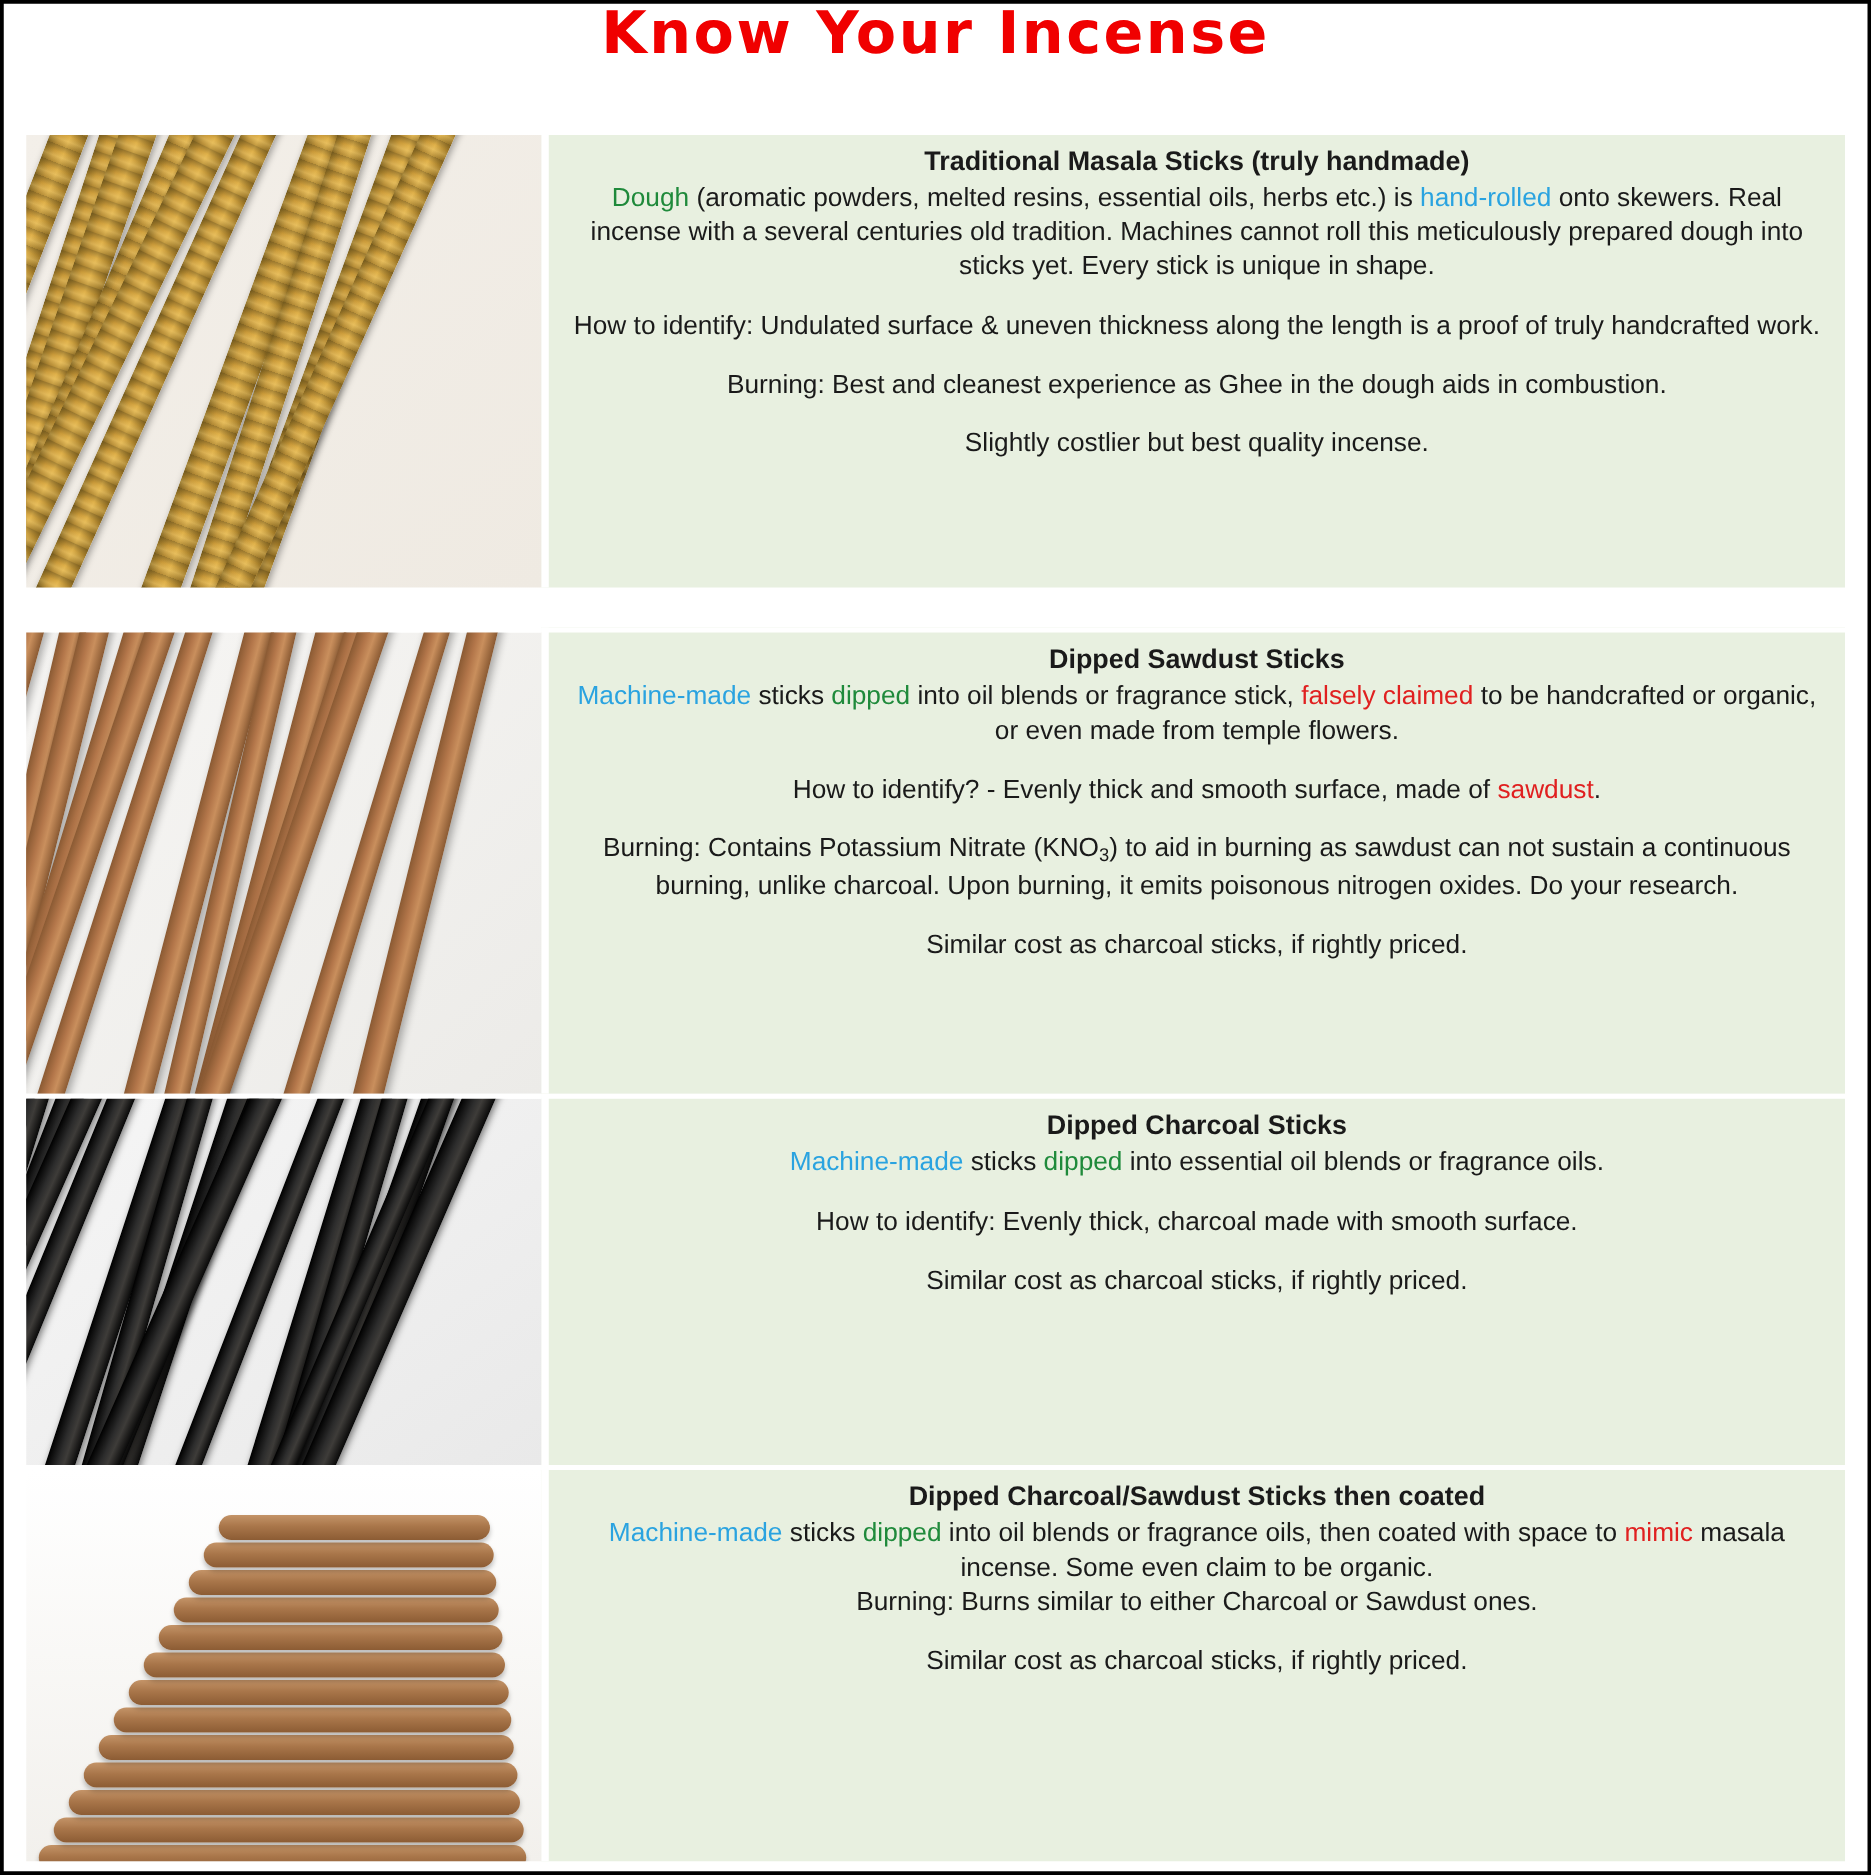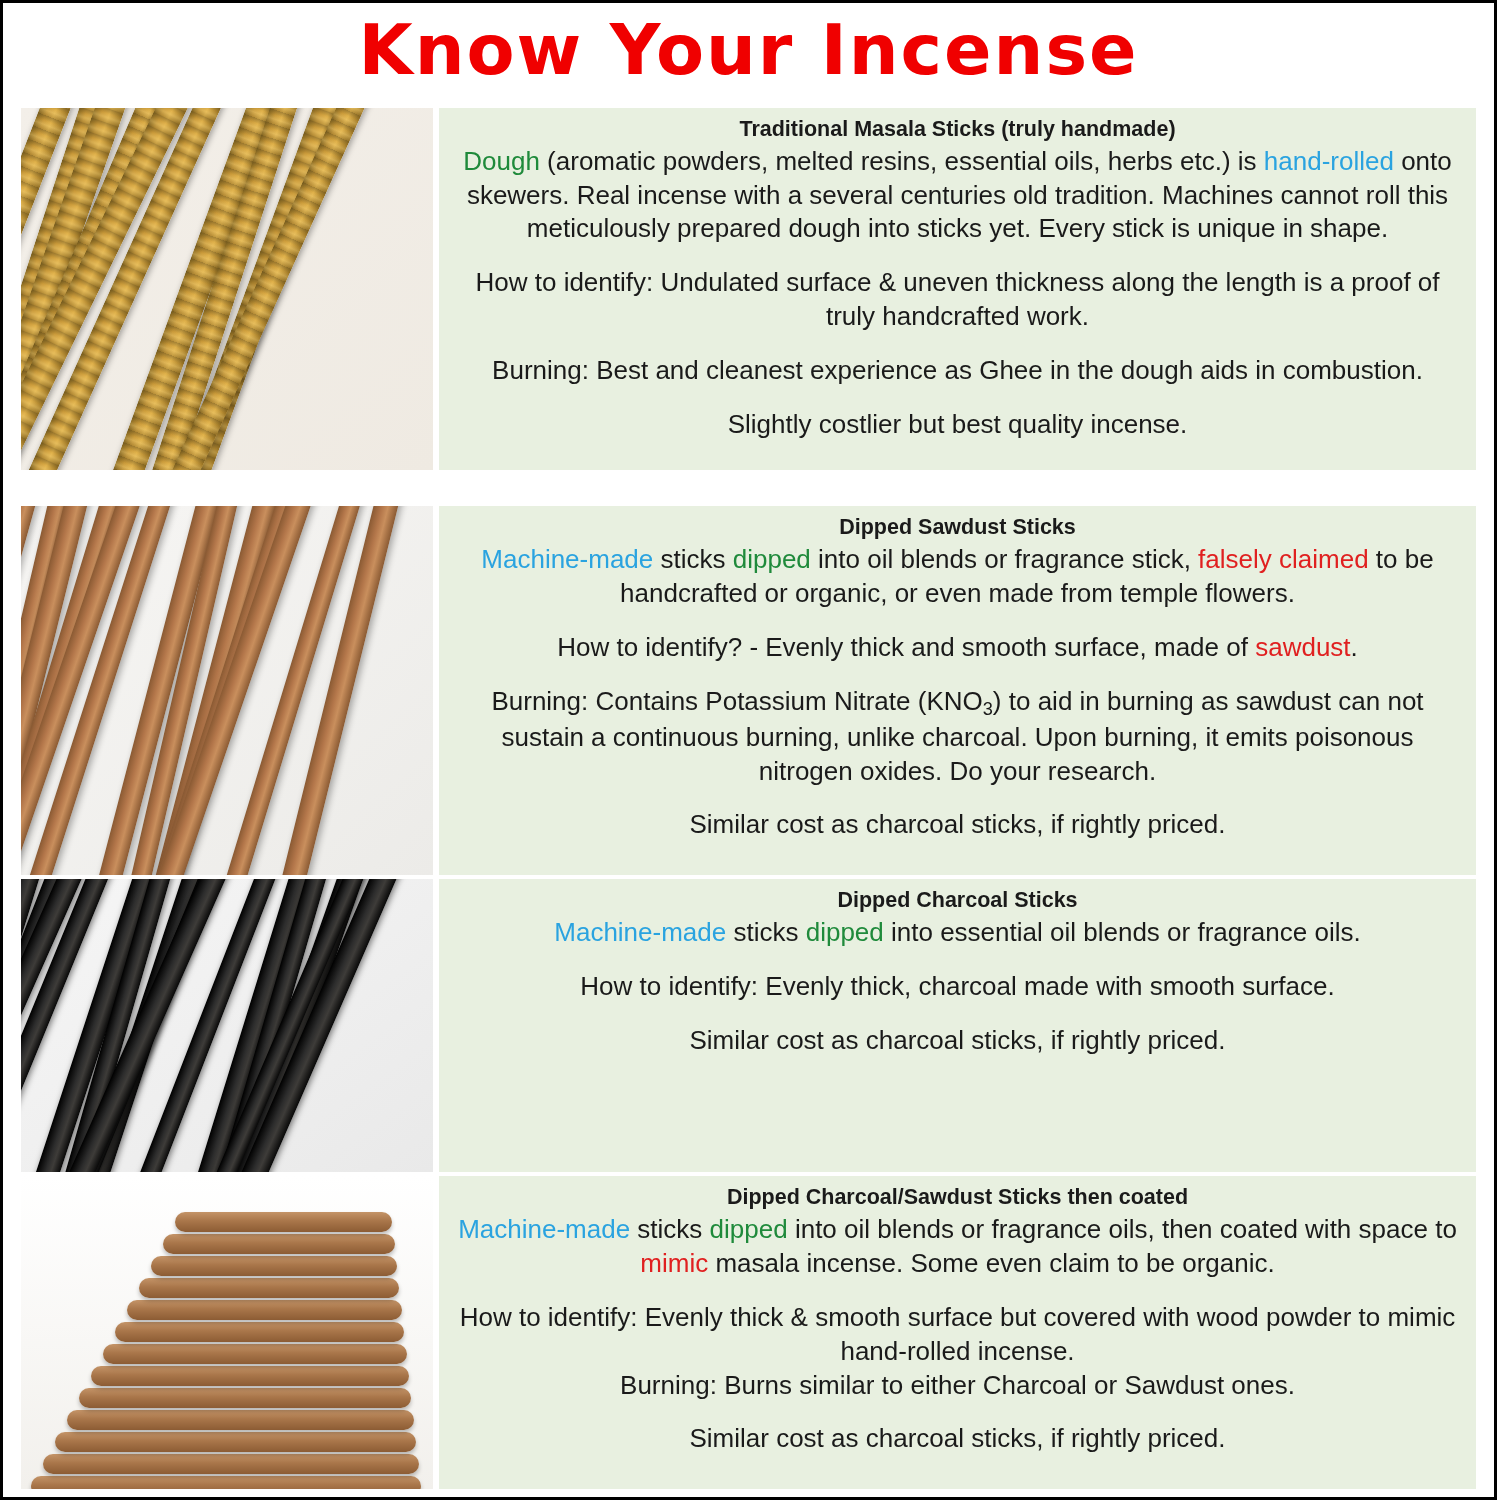--- a/index.html
+++ b/index.html
@@ -17,26 +17,26 @@
   .page {
     position: relative;
     width: 1497px;
     height: 1500px;
     box-sizing: border-box;
     border: 3px solid #000000;
     background: #ffffff;
   }
   .title {
     text-align: center;
-    font-size: 70px;
+    font-size: 47px;
     font-weight: bold;
     color: #f00000;
     letter-spacing: 2px;
     line-height: 1;
-    padding-top: 12px;
+    padding-top: 0;
     padding-bottom: 8px;
     font-family: "DejaVu Sans", sans-serif;
   }
   .rows {
     position: absolute;
     top: 105px;
     left: 18px;
     right: 18px;
     bottom: 8px;
     display: flex;
@@ -72,21 +72,21 @@
   .row + .row .photo { border-top: 4px solid #ffffff; }
 
   .heading {
     font-weight: bold;
     font-size: 21.5px;
     margin: 0 0 2px 0;
     line-height: 1.25;
   }
   p.body {
     margin: 0;
-    font-size: 26px;
+    font-size: 21px;
     line-height: 1.3;
   }
   p.gap { margin-top: 20px; }
   .green { color: #1f8a3b; }
   .blue { color: #2aa3e0; }
   .red  { color: #e02020; }
   sub { font-size: 0.7em; vertical-align: -0.25em; }
 
   
   .ph1 {
@@ -245,21 +245,20 @@
           <div class="lay" style="left: 106px; width: 274.8px; top: 124px;"></div>
           <div class="lay" style="left: 118px; width: 260.4px; top: 102px;"></div>
           <div class="lay" style="left: 130px; width: 246px; top: 80px;"></div>
           <div class="lay" style="left: 142px; width: 231.6px; top: 58px;"></div>
           <div class="lay" style="left: 154px; width: 217.2px; top: 36px;"></div>
         </div>
       <div class="text">
         <div class="heading">Dipped Charcoal/Sawdust Sticks then coated</div>
         <div class="paras">
             <p class="body"><span class="blue">Machine-made</span><span> sticks </span><span class="green">dipped</span><span> into oil blends or fragrance oils, then coated with space to </span><span class="red">mimic</span><span> masala incense. Some even claim to be organic.</span></p>
-            <p class="body gap"><span>How to identify: Evenly thick &amp; smooth surface but covered with wood powder to mimic hand-rolled incense.</span></p>
             <p class="body"><span>Burning: Burns similar to either Charcoal or Sawdust ones.</span></p>
             <p class="body gap"><span>Similar cost as charcoal sticks, if rightly priced.</span></p>
           </div>
       </div>
     </div>
 
   </div>
 </div>
 
 </body></html>

